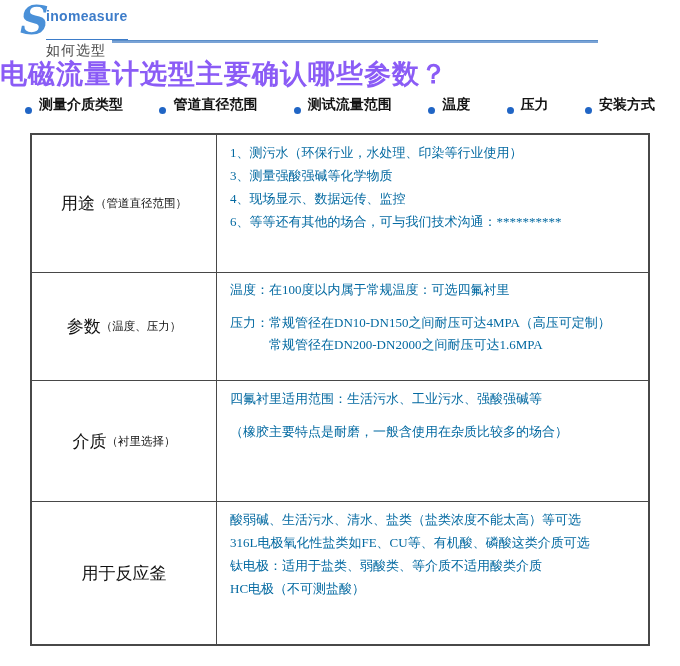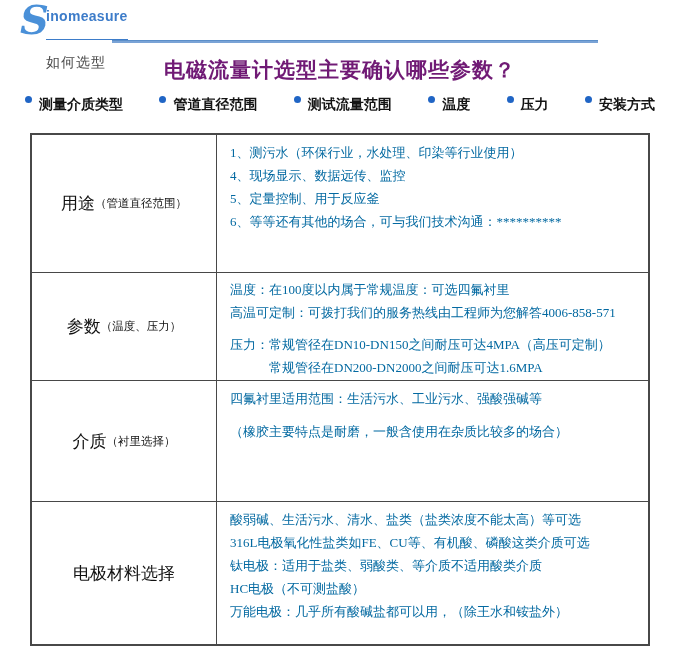--- a/index.html
+++ b/index.html
@@ -16,37 +16,37 @@
     color:#4a90d8;line-height:40px;
   }
   .logo-texts{position:absolute;left:26px;top:3px;white-space:nowrap;}
   .logo-brand{
     display:inline-block;font-family:"Liberation Sans",sans-serif;
     font-size:14px;font-weight:bold;color:#3d7cc9;
     border-bottom:1px solid #3d7cc9;padding-bottom:15px;letter-spacing:0.3px;
   }
   .logo-sub{
     display:block;font-family:"Liberation Sans",sans-serif;
-    font-size:14px;color:#4a4a4a;margin-top:14px;letter-spacing:1px;
+    font-size:14px;color:#4a4a4a;margin-top:2px;letter-spacing:1px;
   }
   .header-line{
     position:absolute;left:112px;top:40px;width:486px;height:2px;
     background:#7aa3d6;border-top:1px solid #5b8ec9;
   }
   
   .page-title{
-    position:absolute;left:0;top:56px;width:680px;text-align:center;
-    font-size:21px;font-weight:bold;color:#701a75;letter-spacing:1px;
+    position:absolute;left:0;top:56px;width:680px;
+    font-size:27px;font-weight:bold;color:#8b5cf6;letter-spacing:1px;
   }
   
   .bullet-row{
     position:absolute;left:25px;top:94px;width:630px;height:22px;
     display:flex;justify-content:space-between;align-items:center;
   }
-  .bullet-item{display:flex;align-items:flex-start;}
+  .bullet-item{display:flex;align-items:flex-end;}
   .bullet-dot{
     width:7px;height:7px;border-radius:50%;background:#2065c5;
     margin-right:7px;flex:none;
   }
   .bullet-label{
     font-family:"Liberation Sans",sans-serif;font-size:14px;font-weight:bold;color:#141414;
     white-space:nowrap;
   }
   
   .spec-table{
@@ -112,52 +112,50 @@
   </div>
 
 <div class="spec-table">
 
   <div class="label-cell bb">
     <span class="row-label">用途</span>
       <span class="row-label-note">（管道直径范围）</span>
   </div>
   <div class="content-cell bb">
       <div class="line">1、测污水（环保行业，水处理、印染等行业使用）</div>
+      <div class="line">3、测量强酸强碱等化学物质</div>
       <div class="line">4、现场显示、数据远传、监控</div>
-      <div class="line">5、定量控制、用于反应釜</div>
       <div class="line">6、等等还有其他的场合，可与我们技术沟通：**********</div>
     </div>
 
   <div class="label-cell bb">
     <span class="row-label">参数</span>
       <span class="row-label-note">（温度、压力）</span>
   </div>
   <div class="content-cell bb tight">
       <div class="line">温度：在100度以内属于常规温度：可选四氟衬里</div>
-      <div class="line">高温可定制：可拨打我们的服务热线由工程师为您解答4006-858-571</div>
       <div class="line blank"></div>
       <div class="line">压力：常规管径在DN10-DN150之间耐压可达4MPA（高压可定制）</div>
       <div class="line">　　　常规管径在DN200-DN2000之间耐压可达1.6MPA</div>
     </div>
 
   <div class="label-cell bb">
     <span class="row-label">介质</span>
       <span class="row-label-note">（衬里选择）</span>
   </div>
   <div class="content-cell bb">
       <div class="line">四氟衬里适用范围：生活污水、工业污水、强酸强碱等</div>
       <div class="line blank"></div>
       <div class="line">（橡胶主要特点是耐磨，一般含使用在杂质比较多的场合）</div>
     </div>
 
   <div class="label-cell">
-    <span class="row-label">电极材料选择</span>
+    <span class="row-label">用于反应釜</span>
       <span class="row-label-note"></span>
   </div>
   <div class="content-cell">
       <div class="line">酸弱碱、生活污水、清水、盐类（盐类浓度不能太高）等可选</div>
       <div class="line">316L电极氧化性盐类如FE、CU等、有机酸、磷酸这类介质可选</div>
       <div class="line">钛电极：适用于盐类、弱酸类、等介质不适用酸类介质</div>
       <div class="line">HC电极（不可测盐酸）</div>
-      <div class="line">万能电极：几乎所有酸碱盐都可以用，（除王水和铵盐外）</div>
     </div>
 
 </div>
 
 </body></html>

